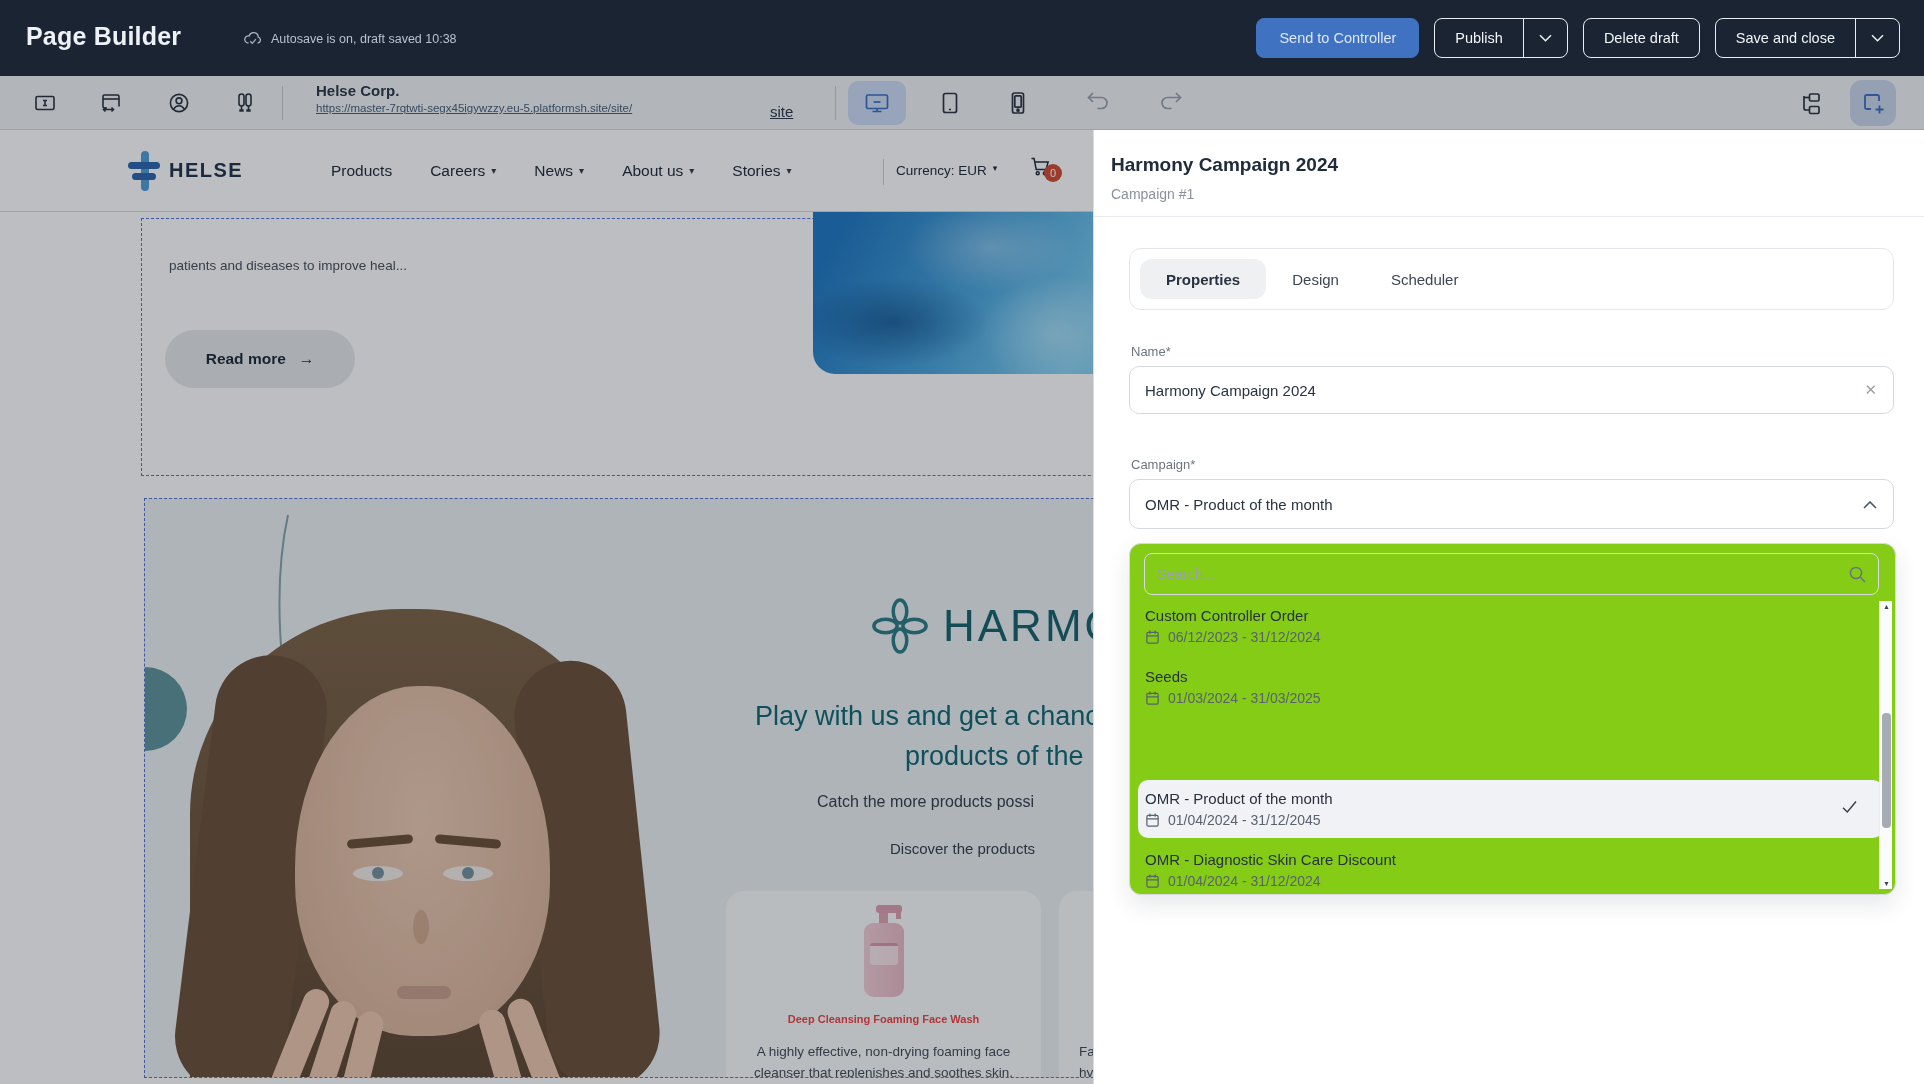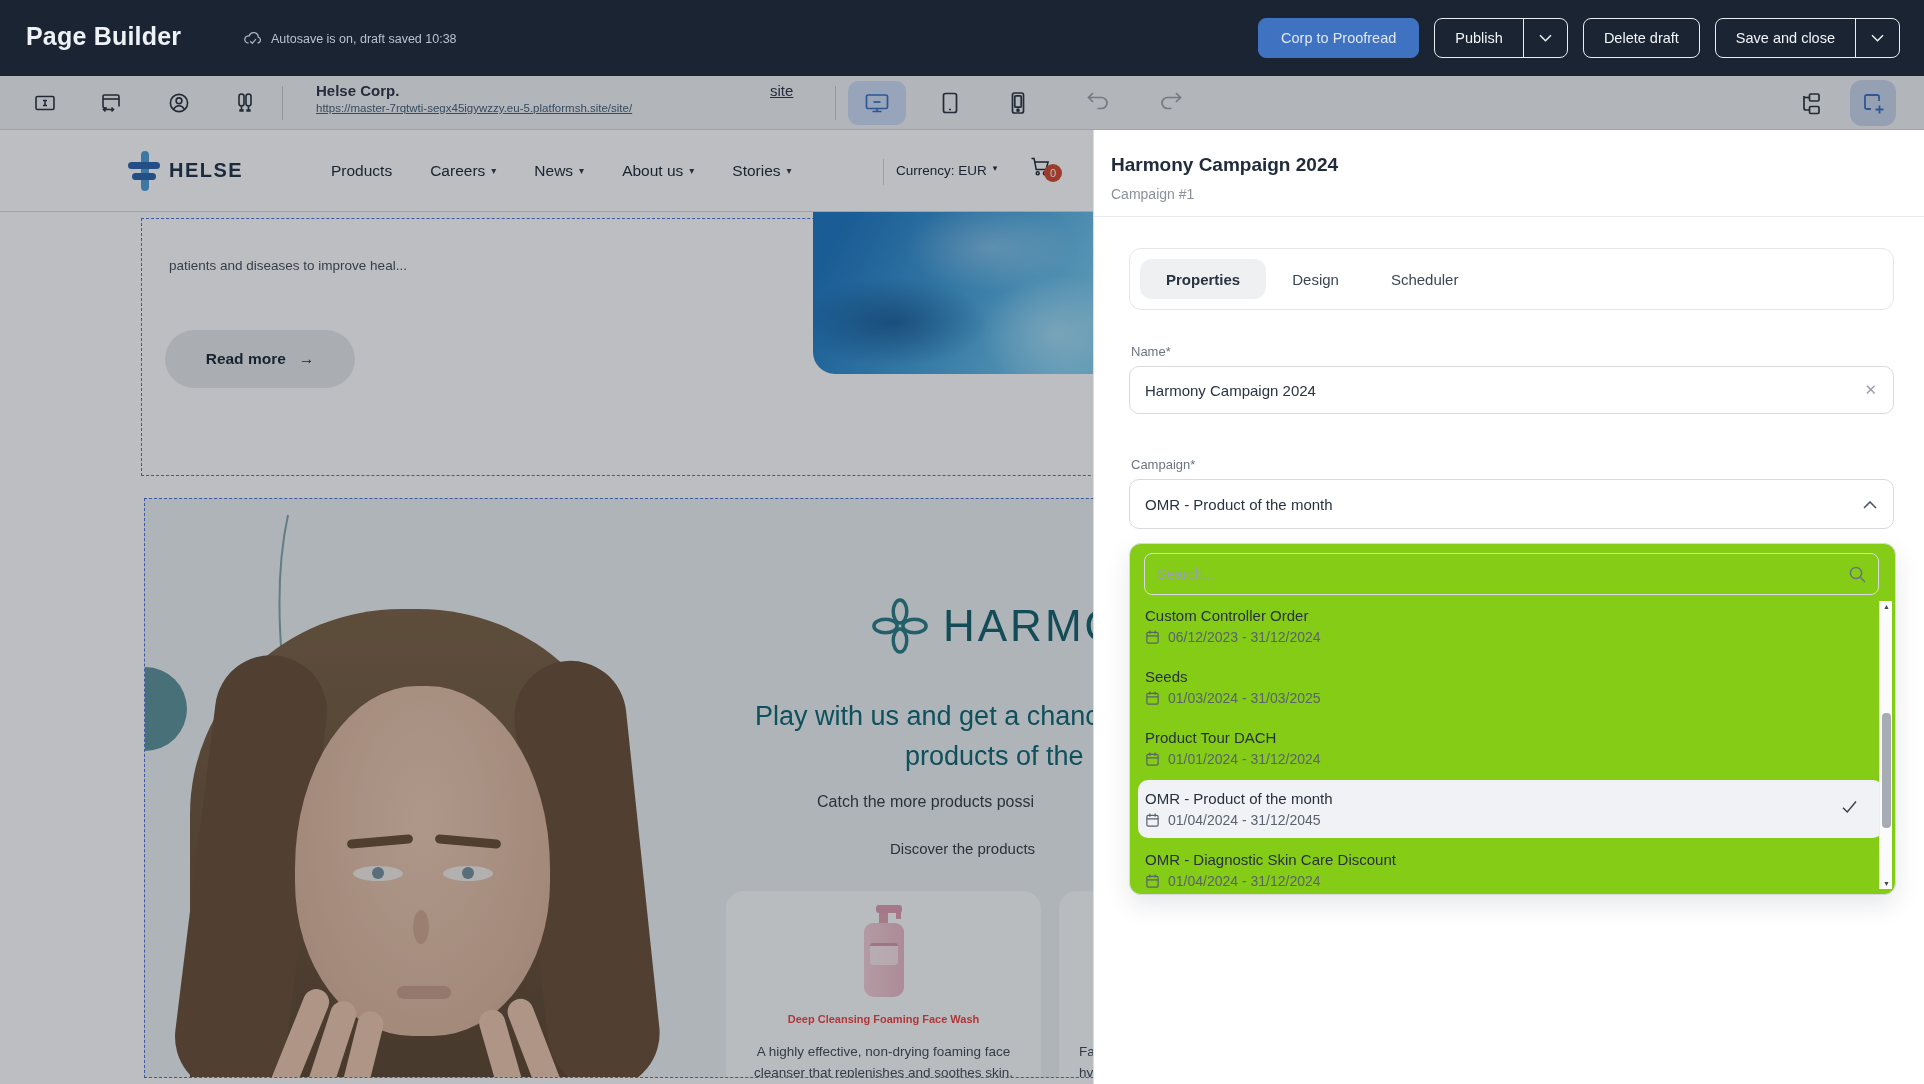--- a/index.html
+++ b/index.html
@@ -23,21 +23,21 @@
   .tbtn.split .lbl { padding:0 20px; }
   .tbtn.split .chev { width:44px; height:100%; display:flex; align-items:center; justify-content:center; border-left:1px solid #e9edf2; }
 
   
   .toolbar { position:absolute; left:0; top:76px; width:1924px; height:54px; background:#f2f3f5; border-bottom:1px solid #d6d9dd; z-index:2; }
   .tool-ic { position:absolute; top:8px; width:38px; height:38px; display:flex; align-items:center; justify-content:center; border-radius:8px; cursor:pointer; }
   .vdiv { position:absolute; top:10px; width:1px; height:34px; background:#c8cbd1; }
   .siteinfo { position:absolute; left:316px; top:6px; }
   .siteinfo .nm { font-size:15px; font-weight:700; color:#2b3648; }
   .siteinfo .url { font-size:11.5px; color:#46607a; text-decoration:underline; display:block; margin-top:3px; cursor:pointer; }
-  .pagelabel { position:absolute; left:770px; top:6px; font-size:15px; color:#2b3648;text-decoration:underline; }
+  .pagelabel { position:absolute; left:770px; top:27px; font-size:15px; color:#2b3648;text-decoration:underline; }
   .devbtn { position:absolute; top:5px; height:44px; display:flex; align-items:center; justify-content:center; border-radius:10px; cursor:pointer; }
   .devbtn.active { background:#cddcf4; width:58px; }
   .histbtn { position:absolute; top:14px; cursor:pointer; }
   .sqbtn { position:absolute; top:4px; width:46px; height:46px; border-radius:12px; display:flex; align-items:center; justify-content:center; cursor:pointer; }
   .sqbtn.active { background:#c9d6ec; }
 
   
   .preview { position:absolute; left:0; top:130px; width:1100px; height:954px; background:#fff; overflow:hidden; z-index:1; }
   .site-nav { position:absolute; left:0; top:0; width:1100px; height:82px; border-bottom:1px solid #d9dcdf; display:flex; align-items:center; }
   .brandwrap { position:absolute; left:128px; display:flex; align-items:center; gap:9px; cursor:pointer; }
@@ -151,21 +151,21 @@
   <header class="topbar">
     <div class="tb-title">Page Builder</div>
     <div class="autosave">
       <svg width="20" height="17" viewBox="0 0 20 17">
         <path d="M5.5 13a3.6 3.6 0 1 1 .7-7.1 4.6 4.6 0 0 1 9 1.2 3 3 0 0 1-.6 5.9" fill="none" stroke="#a9b2bf" stroke-width="1.3"></path>
         <path d="M7.2 11.2l2.1 2.1 3.6-4.2" fill="none" stroke="#a9b2bf" stroke-width="1.3"></path>
       </svg>
       <span>Autosave is on, draft saved 10:38</span>
     </div>
     <div class="tb-actions">
-      <button class="tbtn primary">Corp to Proofread</button>
+      <button class="tbtn primary">Send to Controller</button>
       <div class="tbtn split">
         <span class="lbl">Publish</span>
         <span class="chev">
           <svg width="13" height="8" viewBox="0 0 13 8">
               <path d="M1 1.2l5.5 5.5L12 1.2" fill="none" stroke="#eef1f5" stroke-width="1.5"></path>
             </svg>
         </span>
       </div>
       <button class="tbtn plain">Delete draft</button>
       <div class="tbtn split">
@@ -444,30 +444,20 @@
         <div class="t">Seeds</div>
         <div class="d">
           <svg width="15" height="16" viewBox="0 0 16 17" fill="none" stroke="#59616d" stroke-width="1.3">
               <rect x="2" y="3.5" width="12" height="11.5" rx="1.5"></rect>
               <path d="M2 7.2h12M5.2 1.5v3.6M10.8 1.5v3.6"></path>
             </svg>
           <span>01/03/2024 - 31/03/2025</span>
         </div>
       </div>
 
-      <div class="opt o2">
-        <div class="t">Product Tour DACH</div>
-        <div class="d">
-          <svg width="15" height="16" viewBox="0 0 16 17" fill="none" stroke="#59616d" stroke-width="1.3">
-              <rect x="2" y="3.5" width="12" height="11.5" rx="1.5"></rect>
-              <path d="M2 7.2h12M5.2 1.5v3.6M10.8 1.5v3.6"></path>
-            </svg>
-          <span>01/01/2024 - 31/12/2024</span>
-        </div>
-      </div>
 
       <div class="opt o3">
         <div class="bgsel"></div>
         <div class="t">OMR - Product of the month</div>
         <div class="d">
           <svg width="15" height="16" viewBox="0 0 16 17" fill="none" stroke="#59616d" stroke-width="1.3">
               <rect x="2" y="3.5" width="12" height="11.5" rx="1.5"></rect>
               <path d="M2 7.2h12M5.2 1.5v3.6M10.8 1.5v3.6"></path>
             </svg>
           <span>01/04/2024 - 31/12/2045</span>

